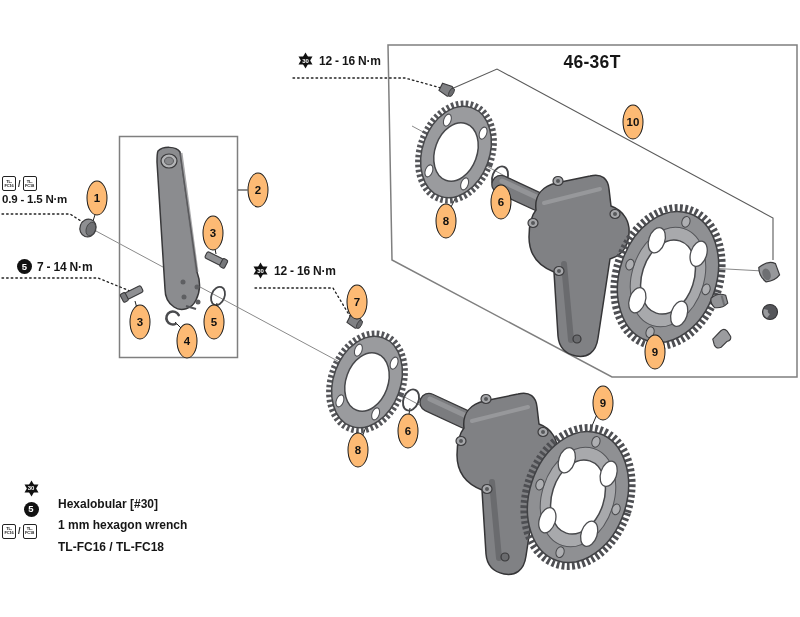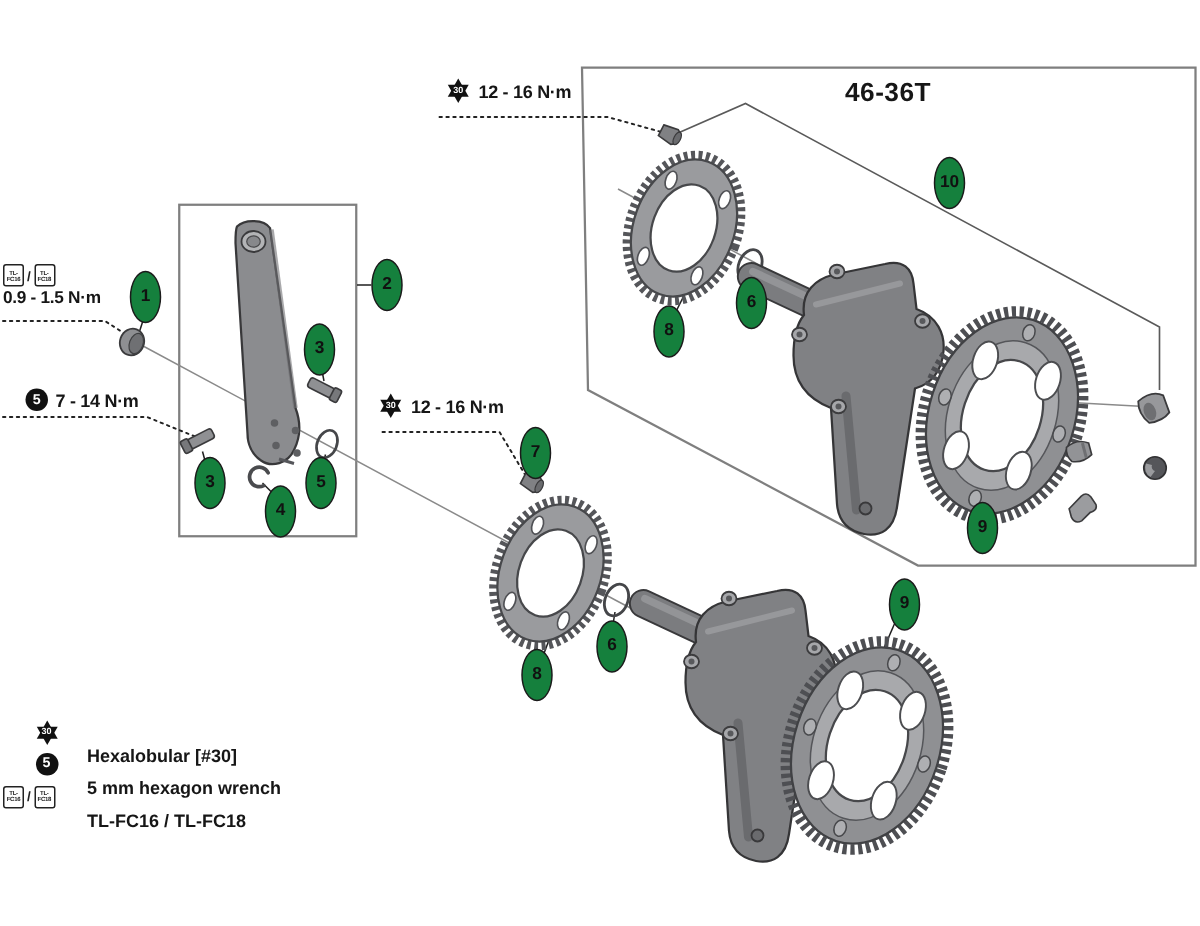--- a/index.html
+++ b/index.html
@@ -1,21 +1,21 @@
 <!DOCTYPE html>
 <html><head>
 <meta charset="utf-8">
 <style>
   html,body{margin:0;padding:0;background:#fff;}
   #stage{position:relative;width:800px;height:617px;background:#ffffff;overflow:hidden;
          font-family:"Liberation Sans",sans-serif;}
   #art{position:absolute;left:0;top:0;}
   
   .co{position:absolute;width:21px;height:35px;box-sizing:border-box;border:1.7px solid #1b1b1b;
-      border-radius:50%;background:#15803d;display:flex;align-items:center;justify-content:center;
+      border-radius:50%;background:#fdba74;display:flex;align-items:center;justify-content:center;
       font-weight:bold;font-size:11.5px;color:#111;transform:translate(-50%,-50%);line-height:1;}
   
   .boxtitle{position:absolute;transform:translate(-50%,-50%);font-weight:bold;font-size:17.5px;
       color:#161616;letter-spacing:.3px;text-align:center;}
   
   .tq{position:absolute;display:flex;align-items:center;gap:5px;color:#161616;justify-content:flex-end;}
   .tq .txt{font-weight:bold;font-size:12px;white-space:nowrap;letter-spacing:-0.2px;}
   .tq.colstack{flex-direction:column;align-items:flex-start;gap:2px;}
   .tq.small .txt{font-size:11.5px;}
   
@@ -302,21 +302,21 @@
         <span class="n">30</span>
       </span>
     </span>
     <span class="txt">Hexalobular [#30]</span>
   </div>
 
   <div class="lgrow" style="left:12px;top:486px">
     <span class="lgicon">
       <span class="h5">5</span>
     </span>
-    <span class="txt">5 mm hexagon wrench</span>
+    <span class="txt">1 mm hexagon wrench</span>
   </div>
 
   <div class="lgrow" style="left:2px;top:508px">
     <span class="lgicon leftalign" style="width:48px">
       <span class="tlpair">
         <span class="tlbox">
             <span>TL-</span>
             <span>FC16</span>
           </span>
         <span class="tlslash">/</span>

